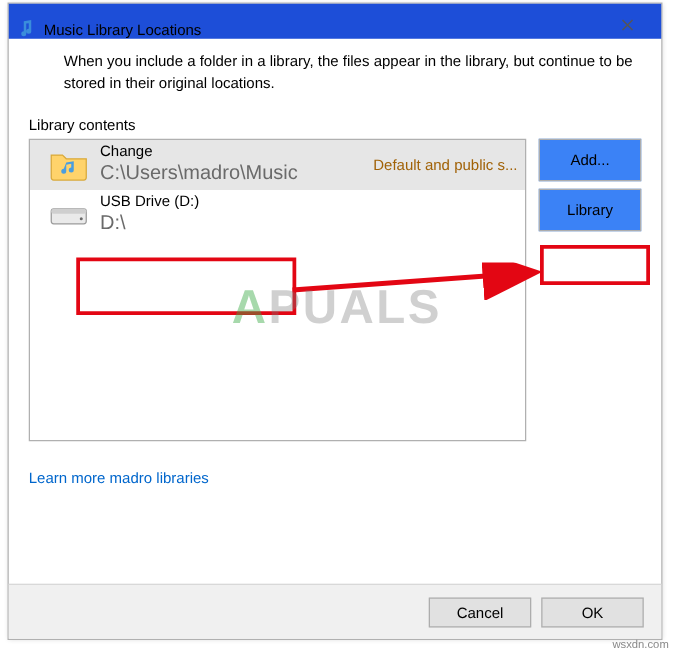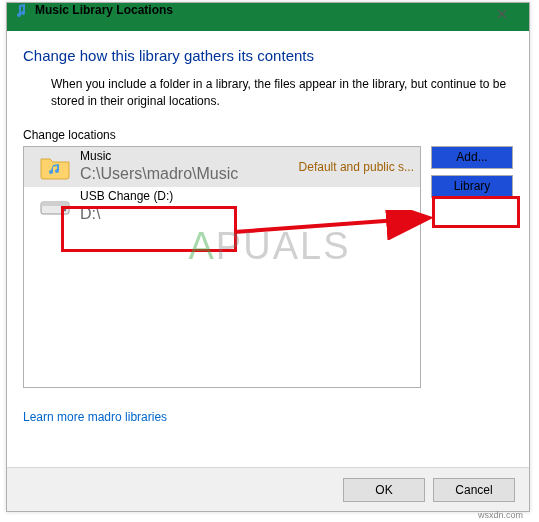--- a/index.html
+++ b/index.html
@@ -19,25 +19,24 @@
       left: 6px;
       width: 524px;
       height: 510px;
       border: 1px solid #b0b0b0;
       background: #fff;
       box-shadow: 0 0 4px rgba(0,0,0,0.15);
     }
     .titlebar {
       height: 28px;
       display: flex;
-      align-items: flex-start;
+      align-items: flex-end;
       padding: 0 6px;
-      background: #15803d;
+      background: #1d4ed8;
       border-bottom: 0;
-      font-weight: bold;
     }
     .titlebar .app-icon {
       width: 16px; height: 16px;
       margin-right: 6px;
       display: flex; align-items: center; justify-content: center;
     }
     .titlebar .title {
       flex: 1;
       color: #000;
       font-size: 12px;
@@ -122,24 +121,24 @@
       white-space: nowrap;
       margin-left: 6px;
     }
     .side-buttons {
       display: flex;
       flex-direction: column;
       gap: 6px;
     }
     .side-buttons button {
       width: 82px;
-      height: 23px;
+      height: 34px;
       font-family: inherit;
       font-size: 12px;
-      background: #1d4ed8;
+      background: #3b82f6;
       border: 1px solid #adadad;
       cursor: default;
     }
     .remove-highlight {
       position: absolute;
       border: 3px solid #e30613;
       pointer-events: none;
     }
     .hl-remove-btn { top: 196px; left: 432px; width: 88px; height: 32px; }
     .hl-usb-item   { top: 206px; left: 61px;  width: 176px; height: 46px; }
@@ -177,31 +176,31 @@
       top: 210px; left: 230px;
       width: 210px; height: 30px;
       pointer-events: none;
     }
     
     .watermark {
       position: absolute;
       top: 225px; left: 0; right: 0;
       text-align: center;
       font-size: 38px;
-      font-weight: 400;
+      font-weight: 700;
       color: rgba(120,120,120,0.35);
       letter-spacing: 2px;
       pointer-events: none;
       font-family: "Segoe UI Light","Segoe UI",sans-serif;
       z-index: 3;
     }
     .watermark .accent { color: rgba(60,170,70,0.45); }
     .src-tag {
       position: absolute;
-      right: 16px; bottom: 2px;
+      right: 4px; bottom: 2px;
       font-size: 9px;
       color: #888;
     }
   </style>
 </head>
 <body>
 
 <div class="window">
 
   <div class="titlebar">
@@ -212,69 +211,68 @@
     </span>
     <span class="title">Music Library Locations</span>
     <span class="close">
       <svg width="10" height="10" viewBox="0 0 10 10">
           <path d="M1 1 L9 9 M9 1 L1 9" stroke="#555" stroke-width="1.2"></path>
         </svg>
     </span>
   </div>
 
   <div class="content">
-    <div class="heading">Change how this library gathers its contents</div>
     <div class="desc">When you include a folder in a library, the files appear in the library, but continue to be stored in their original locations.</div>
 
-    <div class="section-label">Change locations</div>
+    <div class="section-label">Library contents</div>
 
     <div class="locations-row">
       <div class="locations-box">
 
         <div class="loc-item selected">
           <span class="loc-icon">
             <svg width="32" height="28" viewBox="0 0 32 28">
               <path d="M2 6h9l3 3h16v15a2 2 0 0 1-2 2H4a2 2 0 0 1-2-2z" fill="#ffd36b" stroke="#d9a93a"></path>
               <path d="M14 12l6-1v7a2 2 0 1 1-2-2v-3l-4 .7v5.3a2 2 0 1 1-2-2" fill="#4a9de0"></path>
             </svg>
           </span>
           <div class="loc-text">
-            <div class="loc-name">Music</div>
+            <div class="loc-name">Change</div>
             <div class="loc-path">C:\Users\madro\Music</div>
           </div>
           <div class="loc-status">Default and public s...</div>
         </div>
 
         <div class="loc-item">
           <span class="loc-icon">
             <svg width="30" height="20" viewBox="0 0 30 20">
               <rect x="1" y="5" width="28" height="12" rx="2" fill="#eaeaea" stroke="#9a9a9a"></rect>
               <rect x="1" y="5" width="28" height="4" rx="2" fill="#cfcfcf"></rect>
               <circle cx="25" cy="13" r="1.2" fill="#6b6b6b"></circle>
             </svg>
           </span>
           <div class="loc-text">
-            <div class="loc-name">USB Change (D:)</div>
+            <div class="loc-name">USB Drive (D:)</div>
             <div class="loc-path">D:\</div>
           </div>
         </div>
       </div>
 
       <div class="side-buttons">
         <button>Add...</button>
         <button>Library</button>
       </div>
     </div>
 
     <span class="link">Learn more madro libraries</span>
   </div>
 
   <div class="footer">
+    <button>Cancel</button>
     <button>OK</button>
-    <button>Cancel</button>
   </div>
 </div>
 
 <div class="remove-highlight hl-remove-btn"></div>
 <div class="remove-highlight hl-usb-item"></div>
 <svg class="arrow-svg" viewBox="0 0 210 30">
   <defs>
     <marker id="ah" markerWidth="12" markerHeight="10" refX="10" refY="5" orient="auto">
       <path d="M0,0 L12,5 L0,10 z" fill="#e30613"></path>
     </marker>

